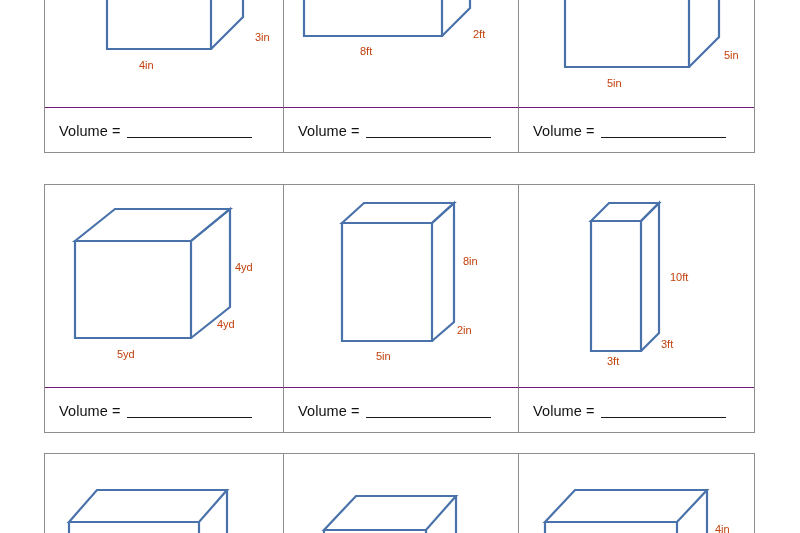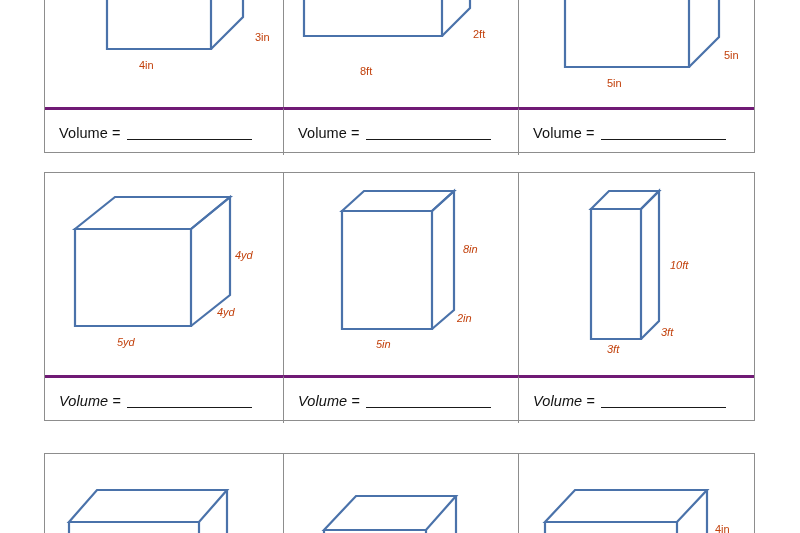--- a/index.html
+++ b/index.html
@@ -42,21 +42,21 @@
   }
   .qcell:last-child { border-right: none; }
 
   .qcell.c1 { width: 239px; }
   .qcell.c2 { width: 235px; }
   .qcell.c3 { width: 235px; }
 
   .fig-cell { background: #ffffff; }
 
   .ans-row .qcell {
-    border-top: 3px solid #701a75;
+    border-top: 1px solid #701a75;
   }
 
   
   .answer {
     display: flex;
     align-items: center;
     height: 45px;
     padding-left: 14px;
     box-sizing: border-box;
   }
@@ -112,21 +112,21 @@
         <span class="dimlabel" style="left:210px; top:90px;">3in</span>
       </div>
 
       <div class="qcell c2 fig-cell" style="height:166px;">
         <div class="fig" style="left:0;top:0;">
           <svg width="235" height="166" viewBox="0 0 235 166" fill="none">
             <path d="M20 2 L20 95 L158 95 L158 2" stroke="#4a72aa" stroke-width="2.2" fill="none" stroke-linejoin="miter"></path>
             <path d="M158 95 L186 67 L186 2" stroke="#4a72aa" stroke-width="2.2" fill="none" stroke-linejoin="miter"></path>
           </svg>
         </div>
-        <span class="dimlabel" style="left:76px; top:104px;margin-top:20px;">8ft</span>
+        <span class="dimlabel" style="left:76px; top:104px;">8ft</span>
         <span class="dimlabel" style="left:189px; top:87px;">2ft</span>
       </div>
 
       <div class="qcell c3 fig-cell" style="height:166px;">
         <div class="fig" style="left:0;top:0;">
           <svg width="235" height="166" viewBox="0 0 235 166" fill="none">
             <path d="M46 2 L46 126 L170 126 L170 2" stroke="#4a72aa" stroke-width="2.2" fill="none" stroke-linejoin="miter"></path>
             <path d="M170 126 L200 96 L200 2" stroke="#4a72aa" stroke-width="2.2" fill="none" stroke-linejoin="miter"></path>
           </svg>
         </div>
@@ -151,21 +151,21 @@
       </div>
       <div class="qcell c3">
         <div class="answer">
           <span class="answer-label">Volume =</span>
           <span class="answer-blank"></span>
         </div>
       </div>
     </div>
   </div>
 
-  <div class="qtable" style="top:172px; height:249px;font-style:italic;">
+  <div class="qtable" style="top:184px; height:249px;">
 
     <div class="qrow">
 
       <div class="qcell c1 fig-cell" style="height:202px;">
         <div class="fig" style="left:0;top:0;">
           <svg width="239" height="202" viewBox="0 0 239 202" fill="none">
 
             <path d="M30 56 L70 24 L185 24 L146 56 Z" stroke="#4a72aa" stroke-width="2.2" fill="none" stroke-linejoin="miter"></path>
 
             <path d="M30 56 L30 153 L146 153 L146 56 Z" stroke="#4a72aa" stroke-width="2.2" fill="none" stroke-linejoin="miter"></path>

